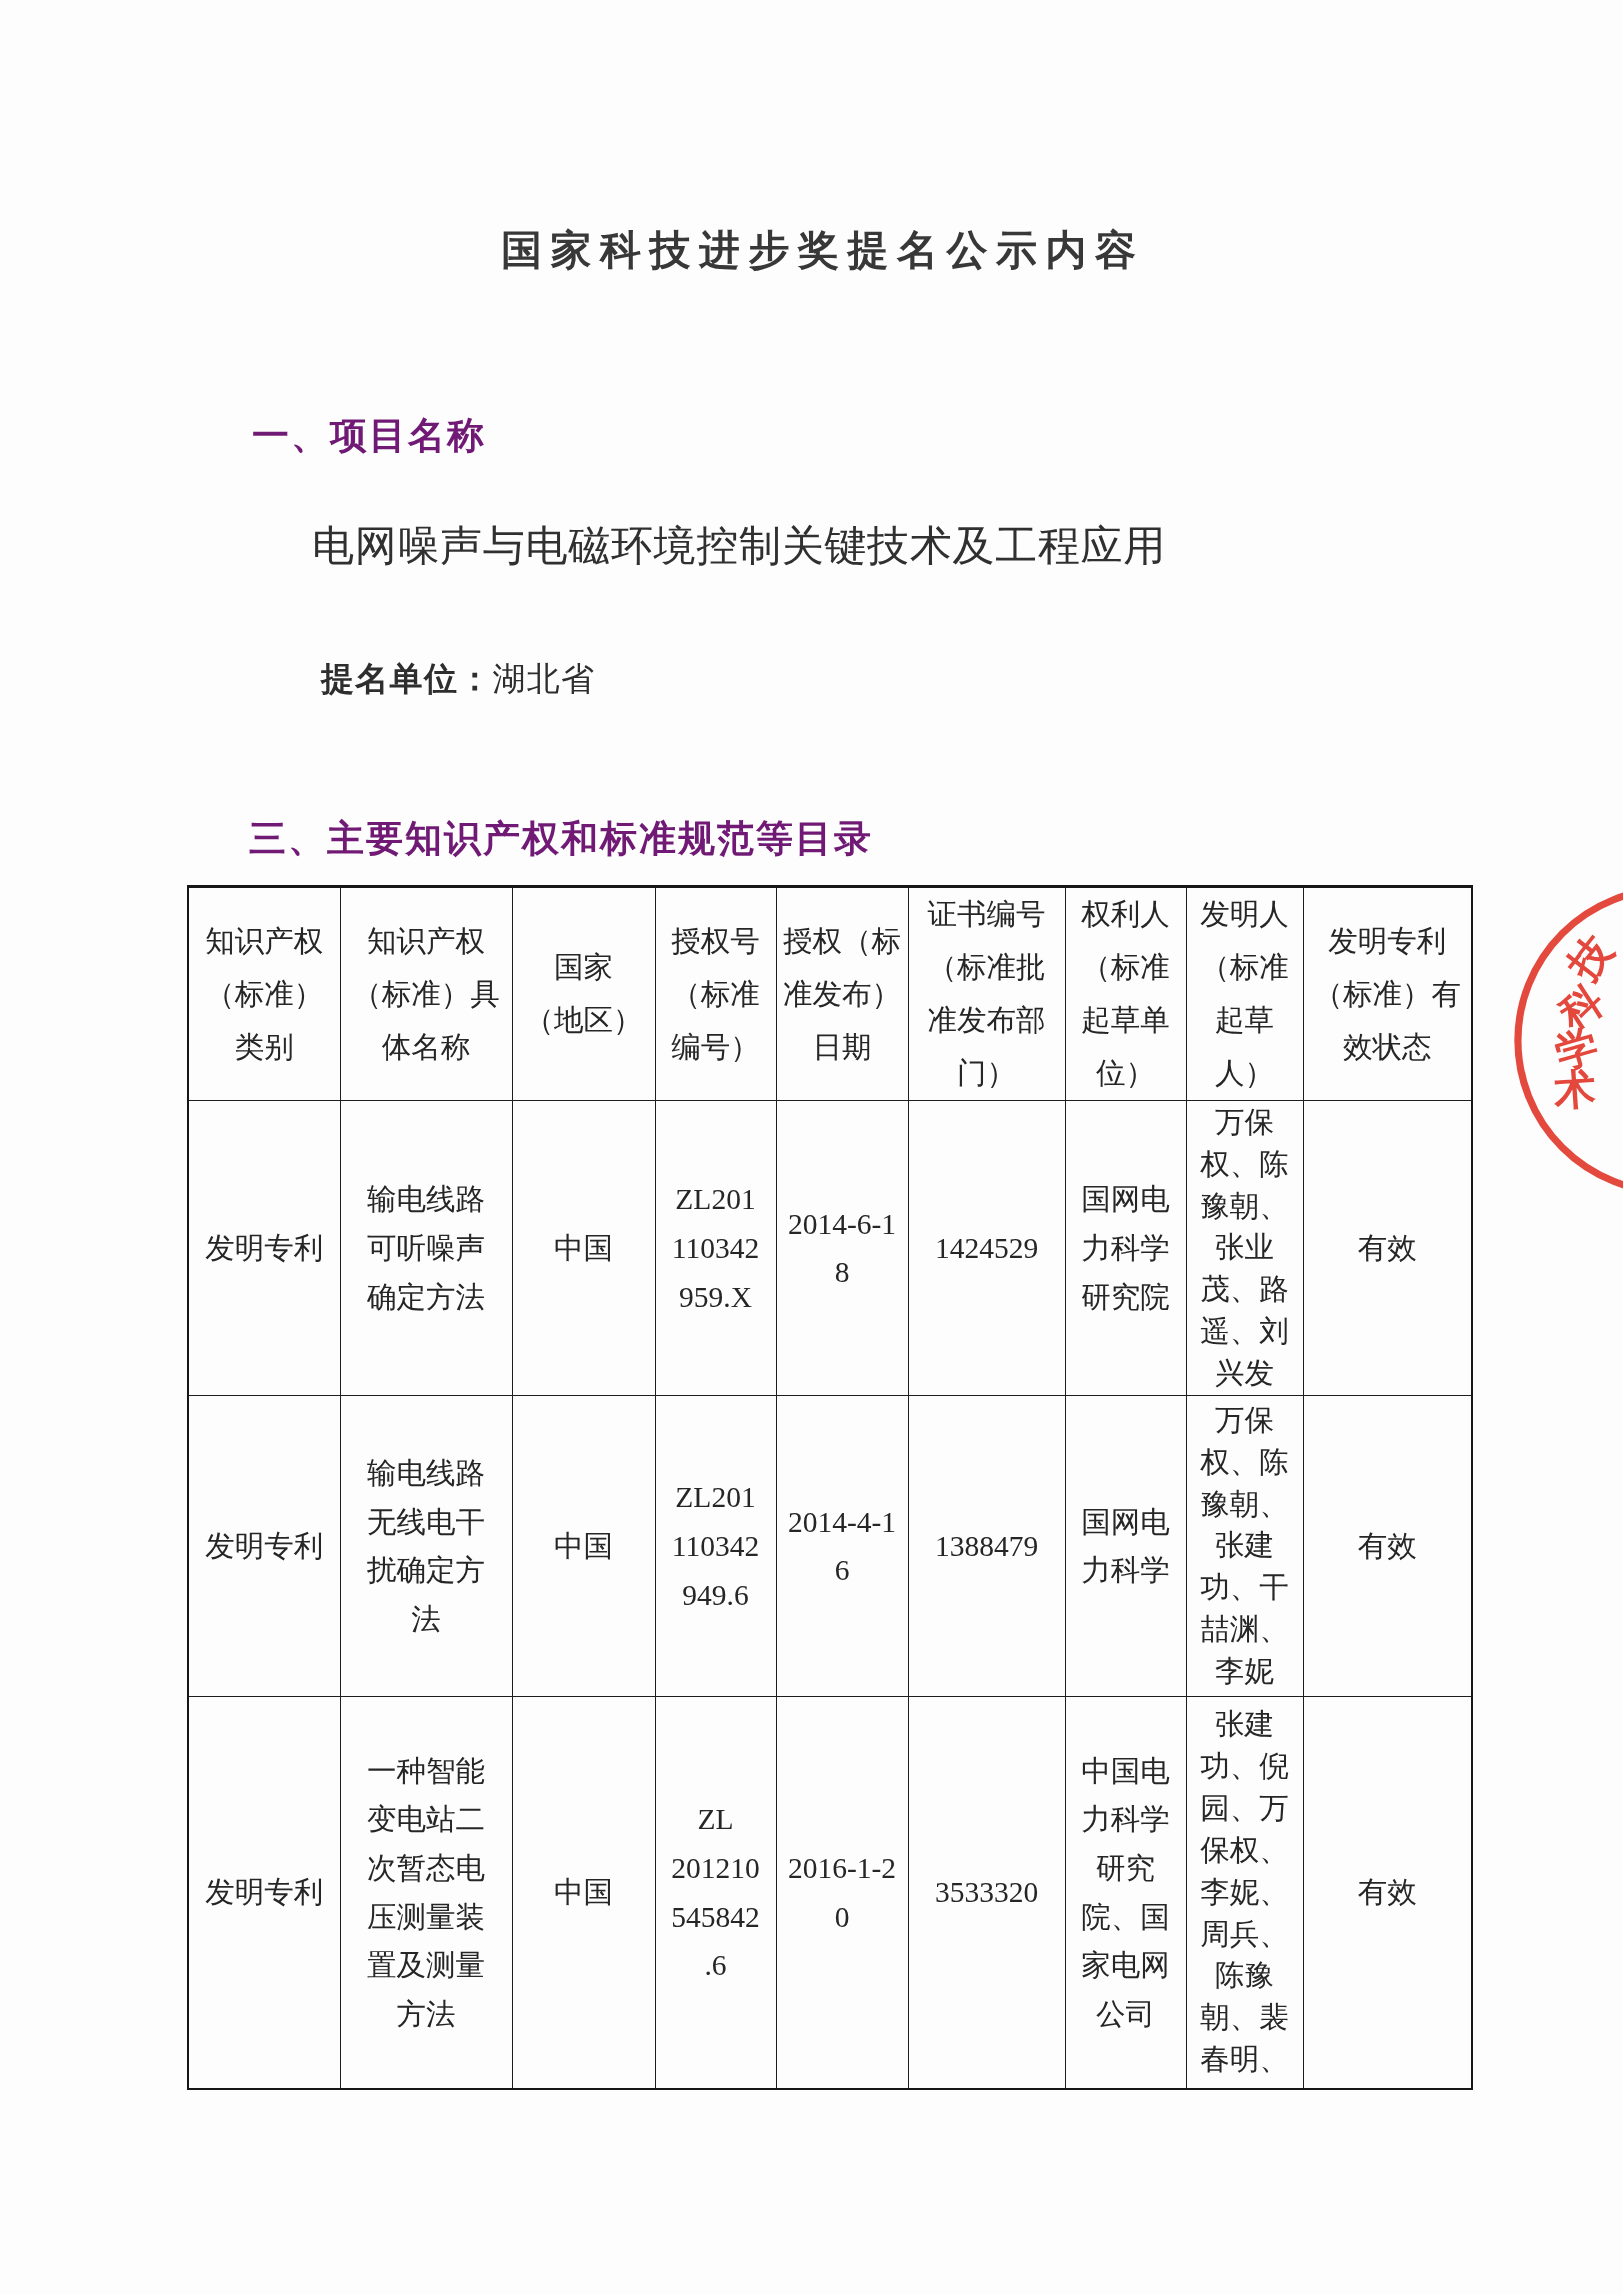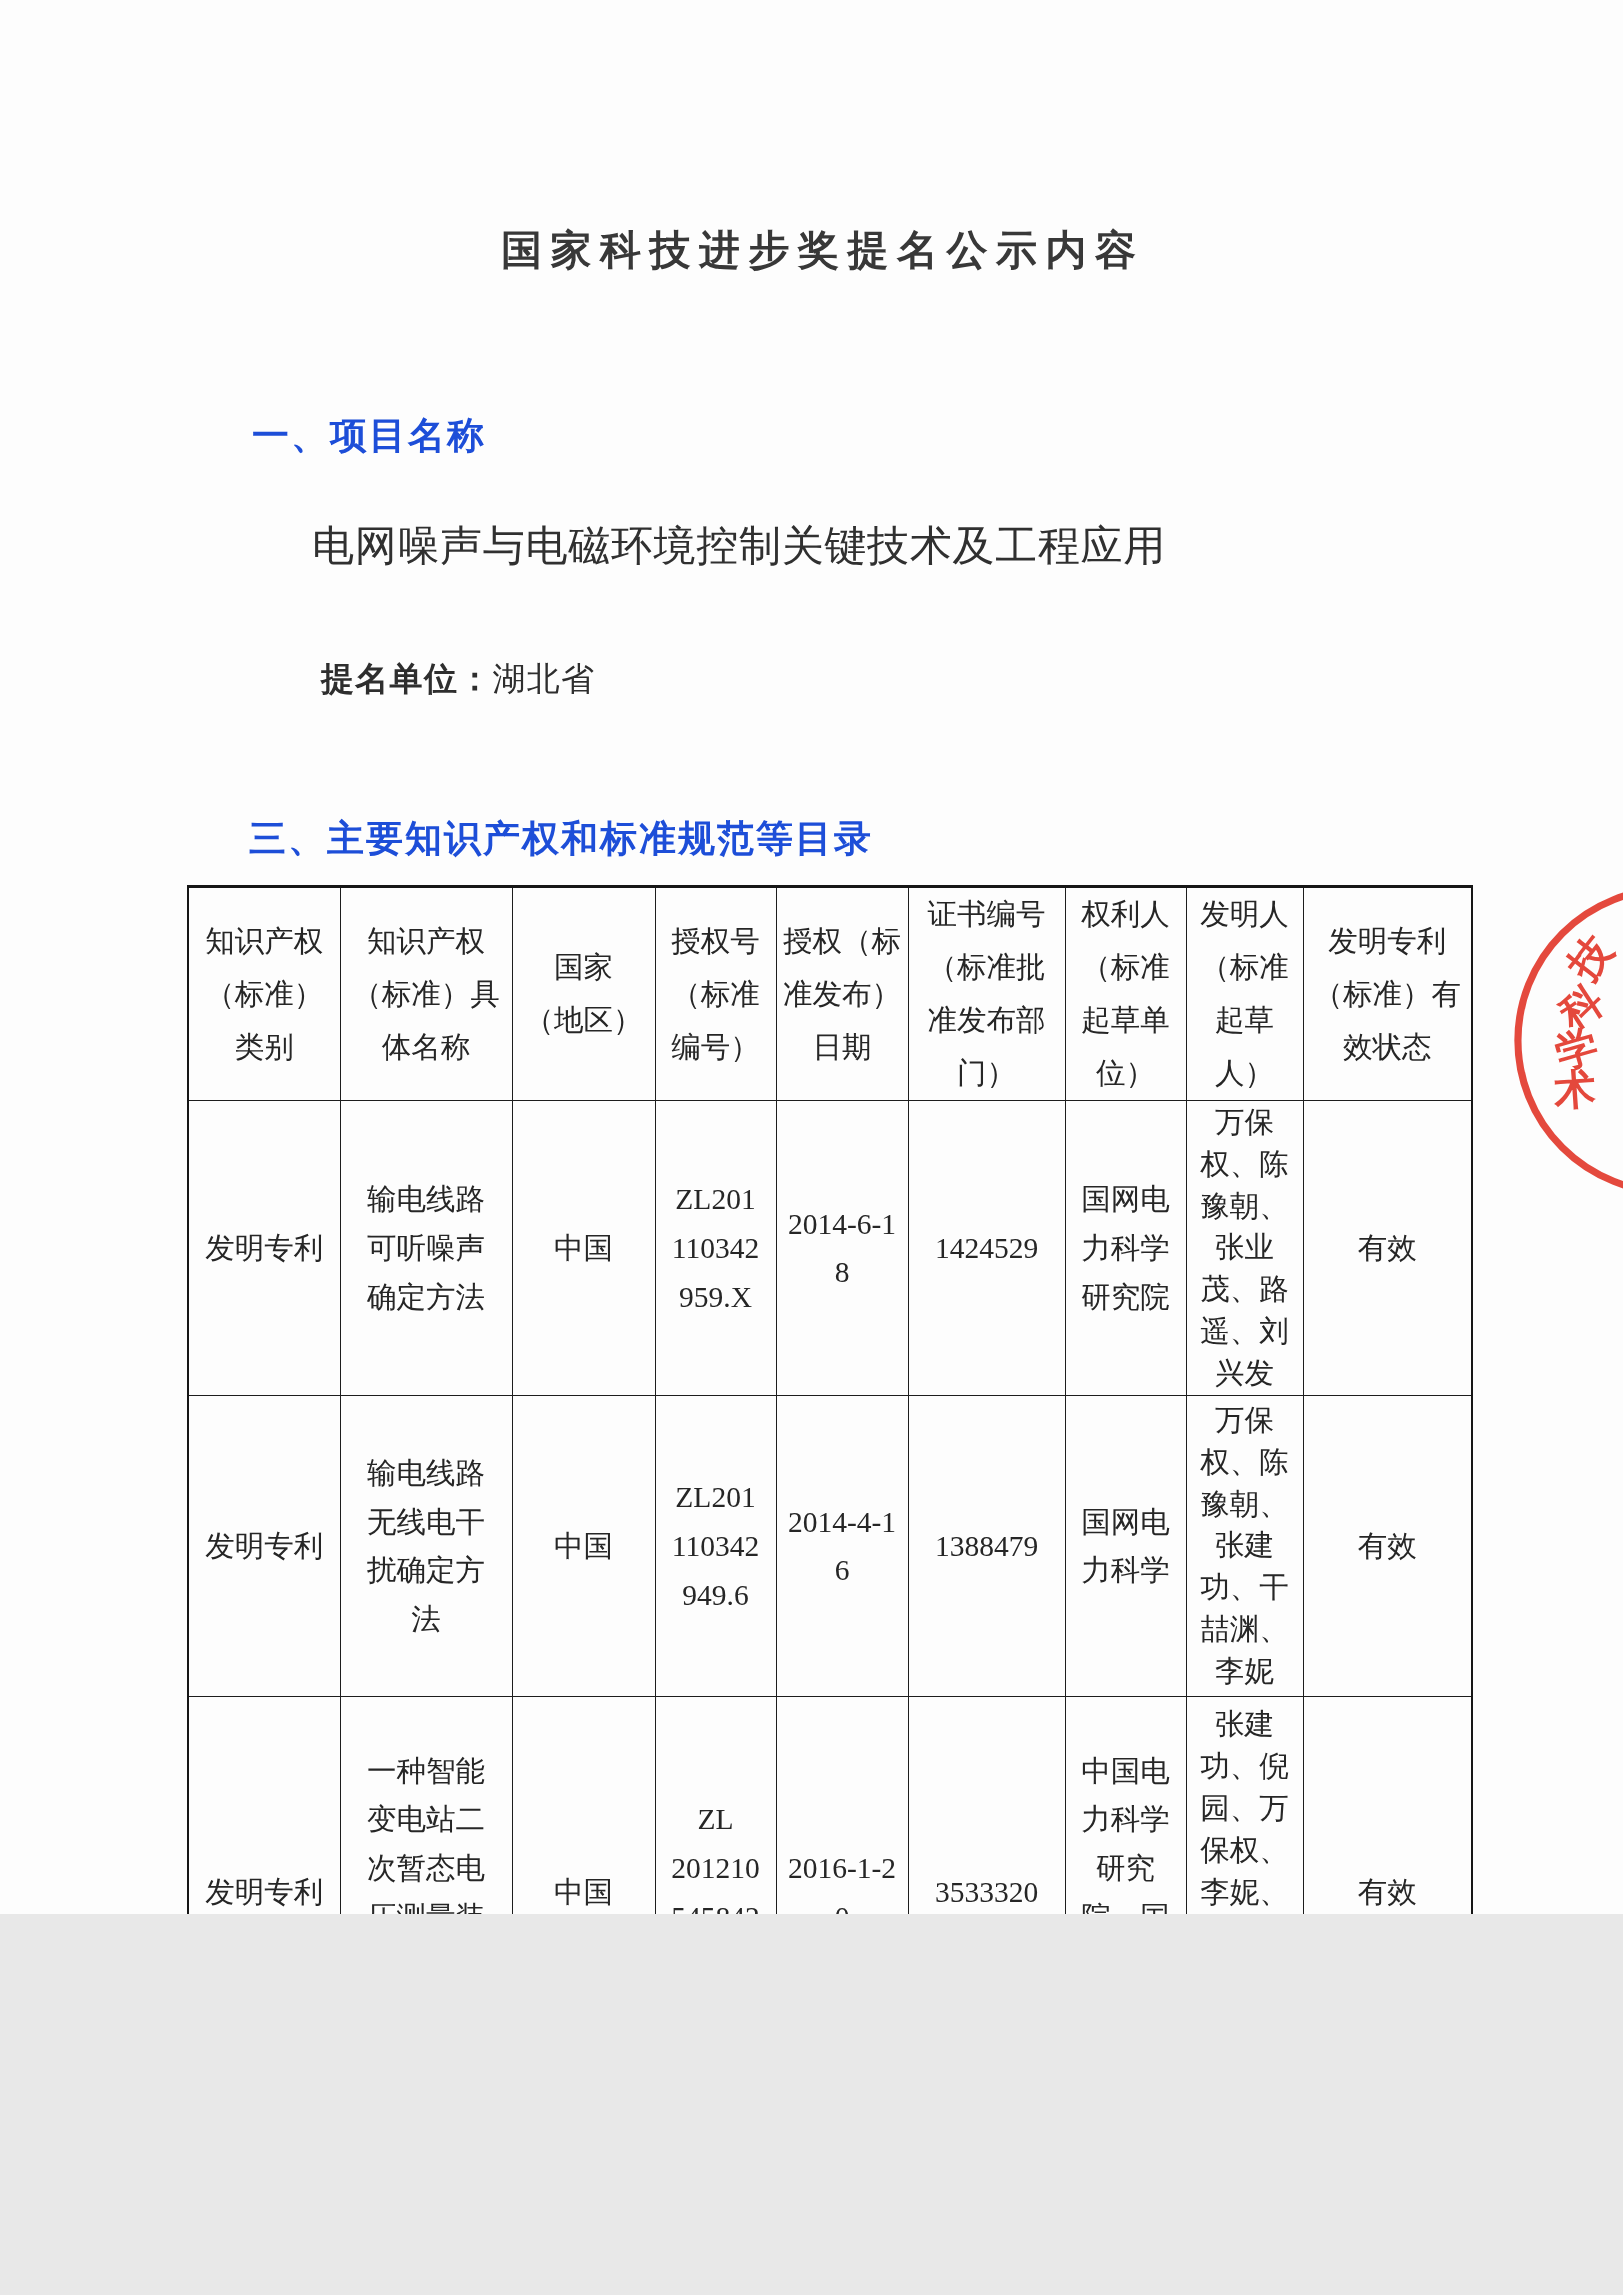--- a/index.html
+++ b/index.html
@@ -1,35 +1,35 @@
 <!DOCTYPE html>
 <html style="font-size:10.5px"><head>
 <meta charset="utf-8">
 <style>
   html,body{margin:0;padding:0;background:#e8e8e8;}
   .page{
     position:relative;
-    width:1623px;height:1914px;
+    width:1623px;height:2295px;
     background:#fdfdfd;
     overflow:hidden;
     font-family:"Liberation Serif", serif;
     color:#2e2e2e;
   }
   .abs{position:absolute;}
   .doc-title{
     top:223px;left:501px;
     font-size:41px;font-weight:600;letter-spacing:8.5px;
     color:#383838;
     font-family:"Liberation Serif", serif;
     white-space:nowrap;
   }
   .sec-heading{
     font-family:Liberation Serif, serif;
     font-weight:bold;font-size:37px;letter-spacing:2px;
-    color:#1d4ed8;white-space:nowrap;
+    color:#701a75;white-space:nowrap;
   }
   .h1{top:411px;left:252px;}
   .h2{top:586px;left:249px;}
   .h3{top:814px;left:249px;text-align:center;}
   .body-line{
     top:518px;left:312px;
     font-size:42px;letter-spacing:0.7px;color:#303030;white-space:nowrap;
   }
   .field{font-size:33px;white-space:nowrap;color:#2e2e2e;}
   .f1{top:657px;left:321px;}

